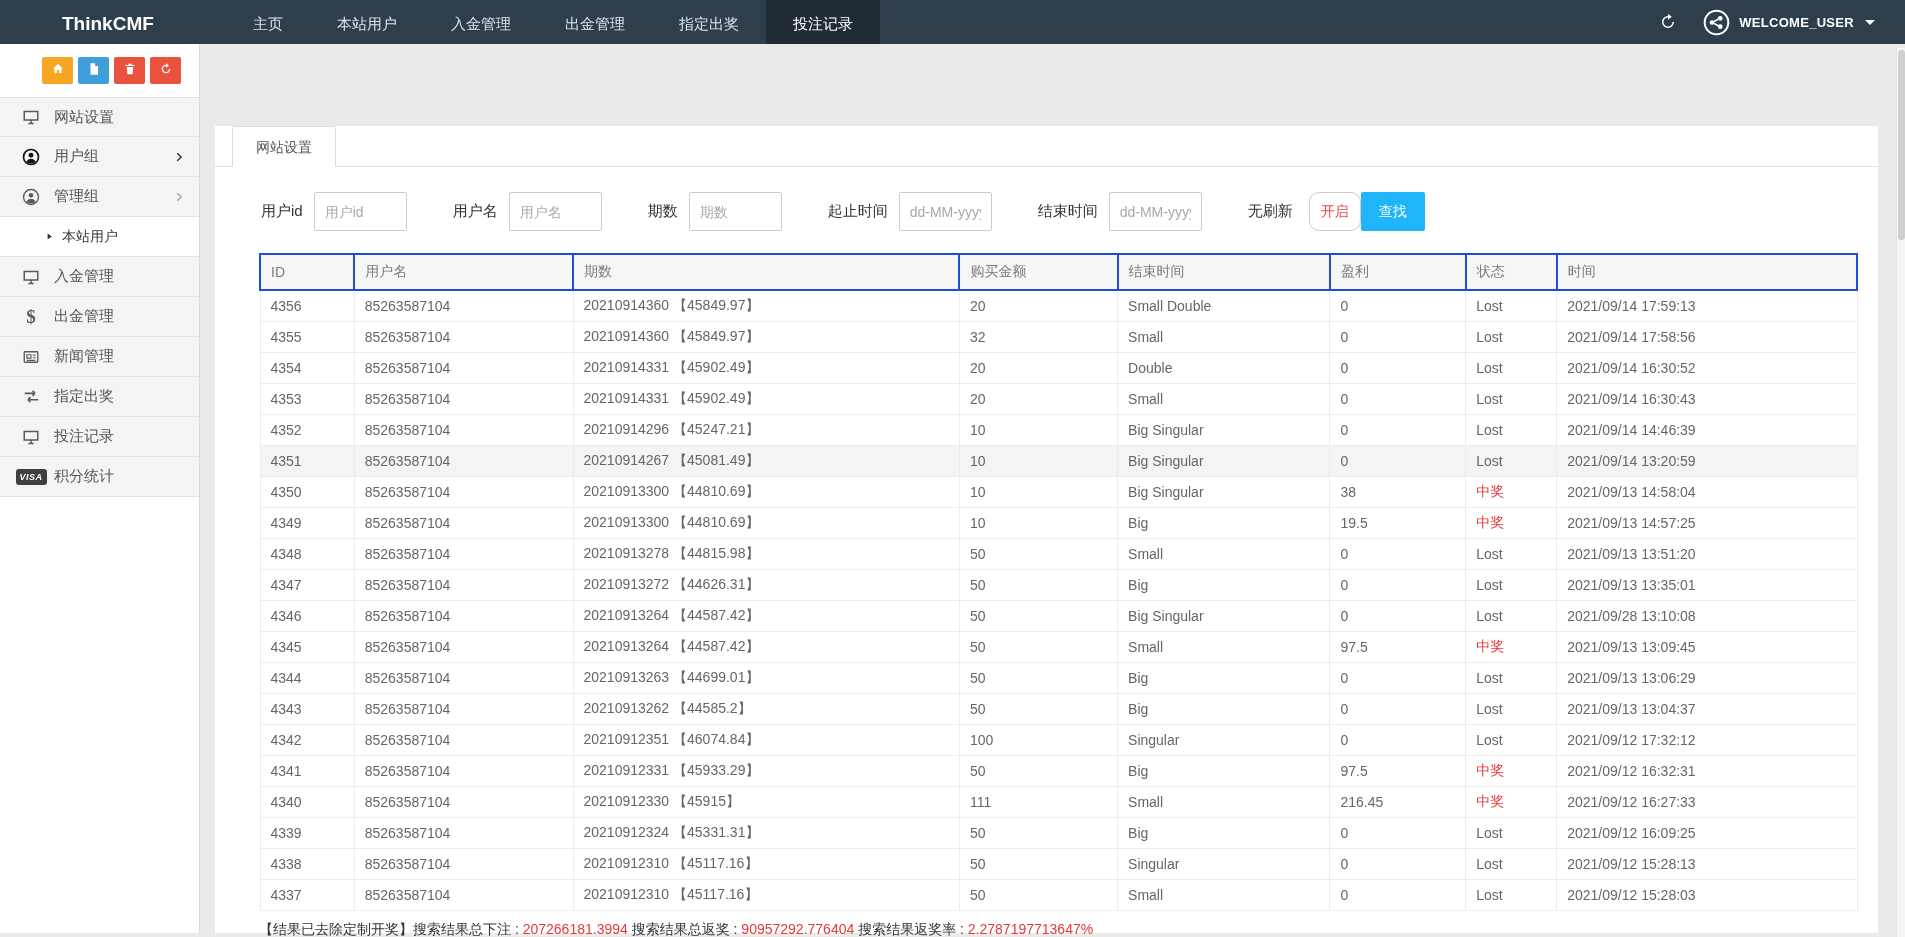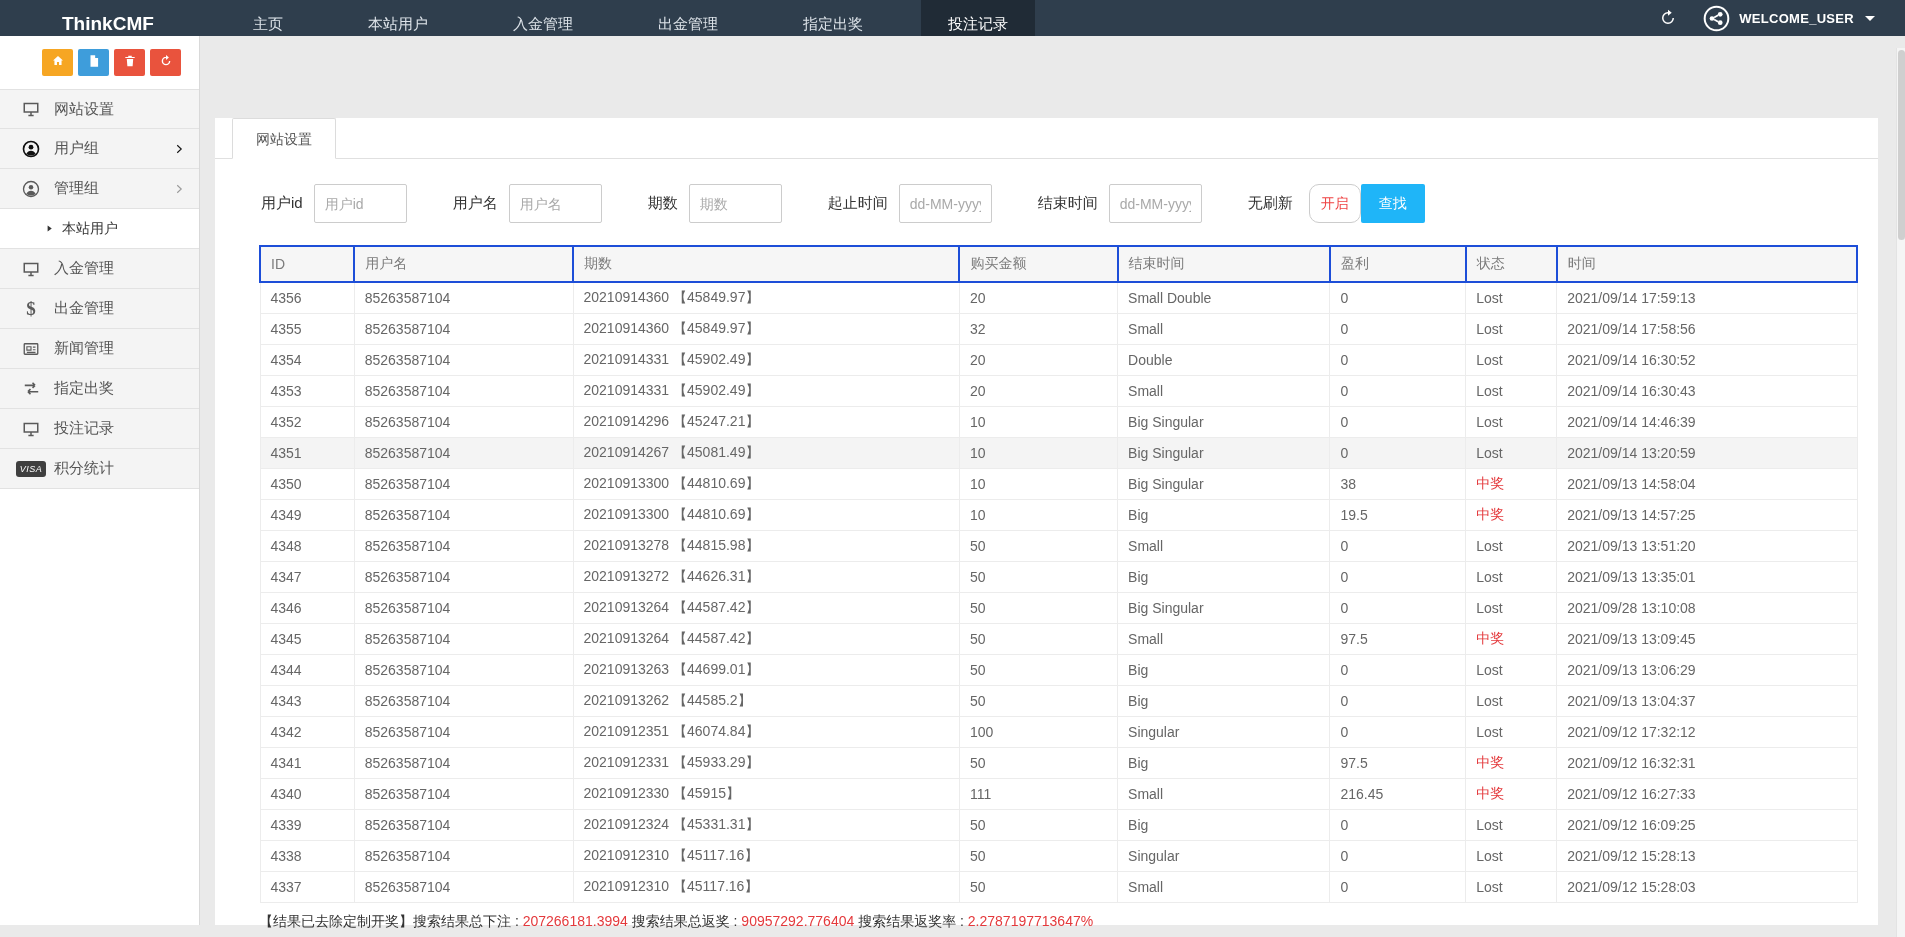--- a/index.html
+++ b/index.html
@@ -1,22 +1,22 @@
 <!DOCTYPE html>
 <html><head>
 <meta charset="utf-8">
 <style>
   * { margin:0; padding:0; box-sizing:border-box; }
   html,body { width:1905px; height:937px; overflow:hidden; background:#eaeaea;
     font-family:"Liberation Sans", sans-serif; }
 
   
-  .navbar { height:36px; background:#2f3e4d; display:flex; align-items:stretch; position:relative; z-index:5;}
+  .navbar { height:44px; background:#2f3e4d; display:flex; align-items:stretch; position:relative; z-index:5;}
   .brand { color:#fff; font-size:19px; font-weight:bold; line-height:48px; margin-left:62px; width:150px; }
-  .nav-menu { display:flex; margin-left:14px;gap:31px; }
+  .nav-menu { display:flex; margin-left:14px; }
   .nav-item { color:#dde3e9; font-size:15px; line-height:48px; padding:0 27px; cursor:pointer; }
   .nav-item.active { background:#202b36; color:#fff; }
   .nav-right { margin-left:auto; display:flex; align-items:center; margin-right:30px; gap:26px; color:#fff; }
   .nav-right .icon svg { display:block; }
   .user-box { display:flex; align-items:center; gap:9px; cursor:pointer; }
   .user-name { font-size:13px; font-weight:bold; letter-spacing:.3px; }
   .caret-down { width:0; height:0; border-left:5px solid transparent; border-right:5px solid transparent; border-top:5px solid #fff; margin-left:2px; }
 
   
   .layout { display:flex; height:889px; }
@@ -24,21 +24,21 @@
   .side-toolbar { padding:13px 6px 13px 42px; display:flex; gap:5px; }
   .quick-btn { width:31px; height:27px; border:none; border-radius:2px; display:flex; align-items:center; justify-content:center; color:#fff; cursor:pointer; }
   .side-item { height:40px; display:flex; align-items:center; background:#f4f4f4; border-bottom:1px solid #e2e2e2; padding-left:21px; cursor:pointer; font-size:15px; color:#555; }
   .side-item:first-child { border-top:1px solid #e2e2e2; }
   .side-item .icon { width:20px; display:flex; justify-content:center; color:#5a5a5a; margin-right:13px; }
   .side-item.active .icon { color:#111; }
   .side-item.sub { background:#fff; padding-left:44px; color:#333; font-size:14px; }
   .side-item.sub .icon { width:10px; margin-right:8px; color:#333; }
   .side-item .chev { margin-left:auto; margin-right:14px; color:#9a9a9a; width:auto; }
   .dollar { font-size:19px; font-weight:bold; font-family:"Liberation Serif", serif; }
-  .visa { background:#3f3f3f; color:#fff; font-size:9px; font-weight:normal; font-style:italic; padding:3px 4px; border-radius:3px; letter-spacing:.5px; }
+  .visa { background:#3f3f3f; color:#fff; font-size:9px; font-weight:bold; font-style:italic; padding:3px 4px; border-radius:3px; letter-spacing:.5px; }
 
   
   .main { flex:1; padding:82px 27px 0 15px; }
   .card { background:#fff; height:100%; }
   .tab-bar { height:41px; border-bottom:1px solid #e0e0e0; padding-left:17px; display:flex; align-items:flex-end; }
   .tab { height:41px; line-height:40px; padding:0 23px; background:#fff; border:1px solid #dcdcdc; border-bottom:1px solid #fff; margin-bottom:-1px; font-size:14px; color:#555; border-radius:2px 2px 0 0; cursor:pointer; }
 
   .form-row { display:flex; align-items:center; padding:25px 0 20px 46px; font-size:15px; color:#333; }
   .form-row label { margin-right:11px; }
   .form-row input { width:93px; height:39px; border:1px solid #ccc; border-radius:2px; padding:0 10px; font-size:14px; color:#555; margin-right:46px; font-family:"Liberation Sans", sans-serif; }

